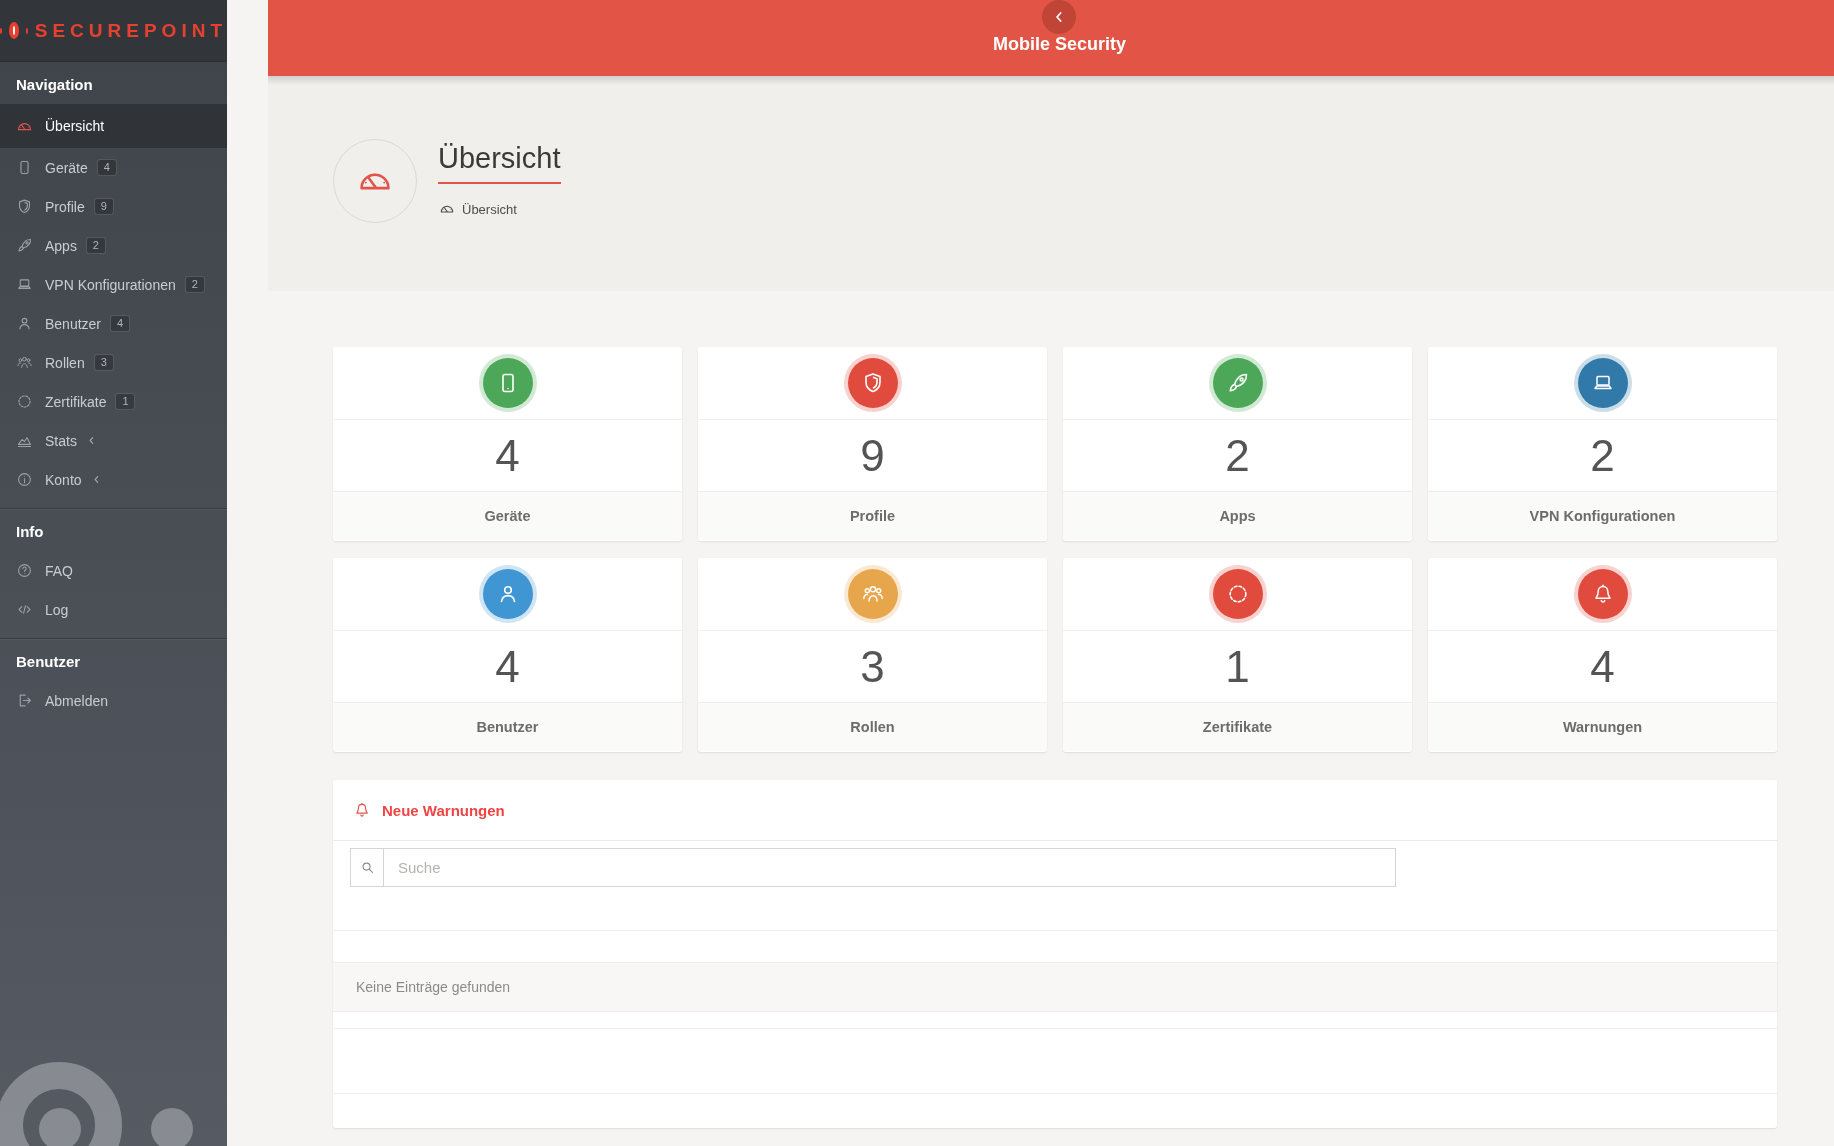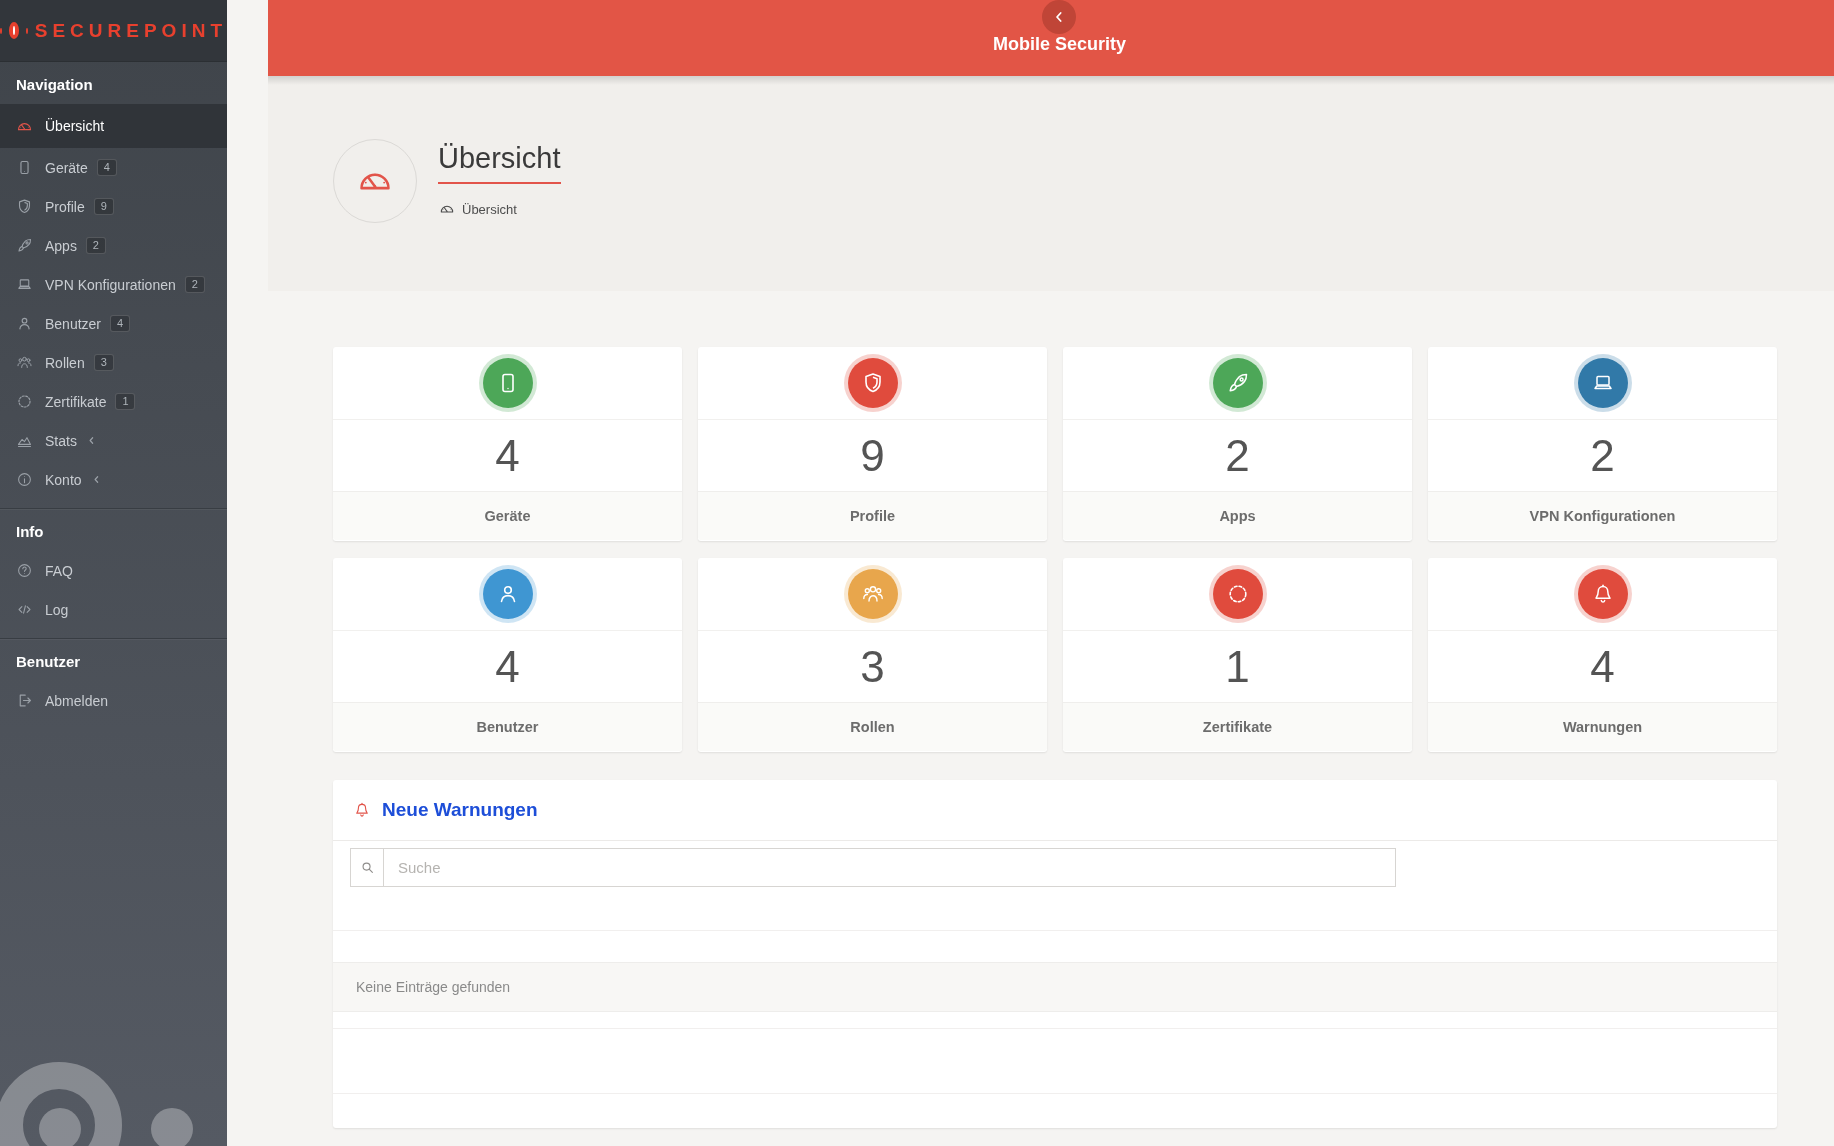--- a/index.html
+++ b/index.html
@@ -73,21 +73,21 @@
   .stat-footer { height:49px; background:#fafaf8; border-top:1px solid #efeeec; border-radius:0 0 3px 3px;
                  display:flex; align-items:center; justify-content:center;
                  font-size:14.5px; font-weight:bold; color:#6c6c6c; }
 
   
   .panel { margin-top:28px; width:1444px; height:348px; background:#ffffff; border-radius:3px;
            box-shadow:0 1px 2px rgba(0,0,0,.09); position:relative; }
   .panel-header { height:61px; border-bottom:1px solid #eceae8; display:flex; align-items:center; padding-left:20px; }
   .panel-bell { width:18px; height:18px; color:#e2544a; margin-right:11px; }
   .panel-bell svg { width:100%; height:100%; display:block; }
-  .panel-title { font-size:19px; font-weight:600; color:#1d4ed8;text-align:right; }
+  .panel-title { font-size:15px; font-weight:600; color:#ef4444;text-align:right; }
 
   .search-group { position:absolute; left:17px; top:68px; display:flex; }
   .search-iconbox { width:34px; height:39px; border:1px solid #d7d5d2; background:#fff;
                     display:flex; align-items:center; justify-content:center; color:#8f8d8b; }
   .search-iconbox svg { width:15px; height:15px; }
   .search-input { width:1012px; height:39px; border:1px solid #d7d5d2; border-left:none; background:#fff;
                   font-size:15px; color:#555; padding:0 14px; outline:none; font-family:"Liberation Sans",sans-serif; }
   .search-input::placeholder { color:#b5b3b0; }
 
   .row-divider-1 { position:absolute; left:0; right:0; top:150px; border-top:1px solid #f1efee; }

